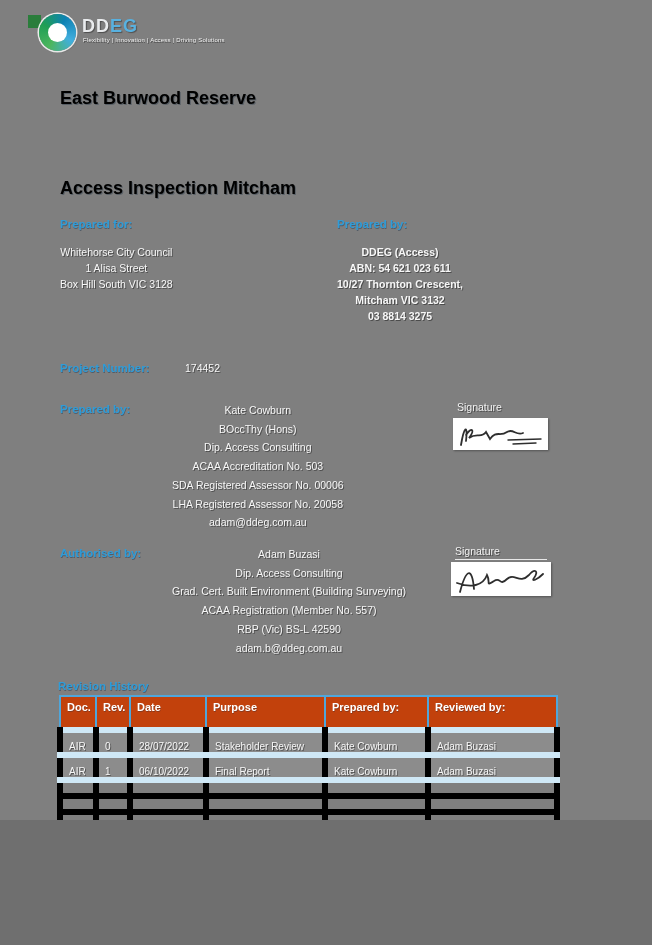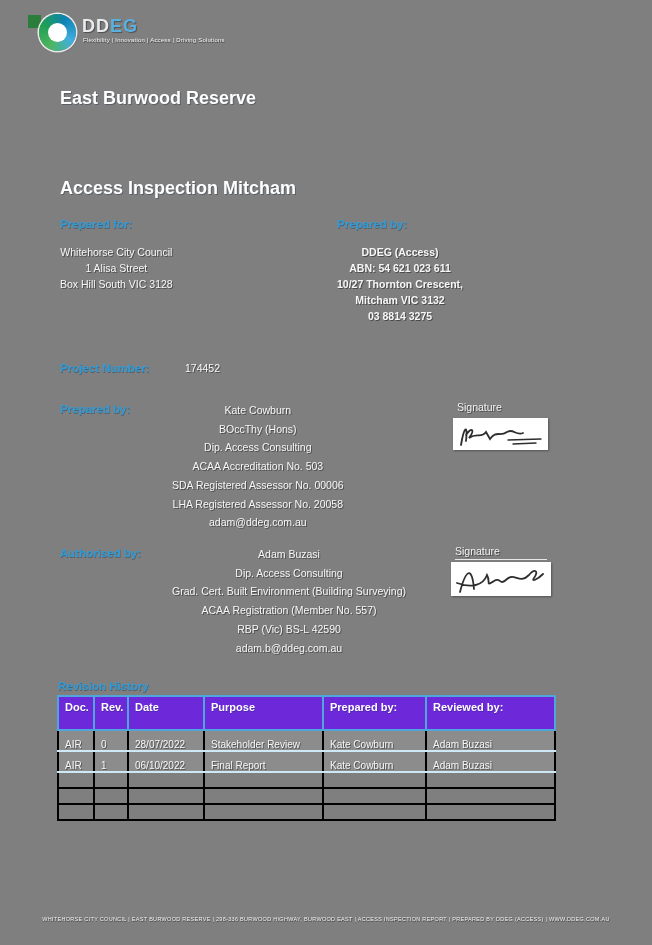--- a/index.html
+++ b/index.html
@@ -1,18 +1,18 @@
 <!DOCTYPE html>
 <html><head>
 <meta charset="utf-8">
 <style>
   * { margin:0; padding:0; box-sizing:border-box; }
   html,body { background:#6f6f6f; }
   .page {
-    position:relative; width:652px; height:945px; margin:0 auto;
+    position:relative; width:652px; height:820px; margin:0 auto;
     background:#7f7f7f; overflow:hidden;
     font-family:"Liberation Sans", sans-serif;
   }
   
   .logo-square { position:absolute; left:28px; top:15px; width:13px; height:13px; background:#2a7d3b; }
   .logo-ring {
     position:absolute; left:39px; top:14px; width:37px; height:37px; border-radius:50%;
     background:conic-gradient(from 210deg, #4db65e, #1f9e55, #0d82b4, #41aede, #4db65e);
     box-shadow:0 0 0 1.5px rgba(255,255,255,.85), 1px 1px 2px rgba(0,0,0,.35);
   }
@@ -22,21 +22,21 @@
   }
   .brand { position:absolute; left:82px; top:16px; font-size:18px; font-weight:bold; letter-spacing:1px; }
   .brand .dd { color:#e9ebed; text-shadow:1px 1px 1px rgba(0,0,0,.4); }
   .brand .eg { color:#58b1e0; text-shadow:1px 1px 1px rgba(0,0,0,.35); }
   .tagline {
     position:absolute; left:83px; top:37px; font-size:6px; color:#f4f4f4;
     text-shadow:0.5px 0.5px 0.5px rgba(0,0,0,.5); letter-spacing:.2px;
   }
   
   .title {
-    position:absolute; left:60px; color:#ffffff; font-size:18px; font-weight:bold;
+    position:absolute; left:60px; color:#000000; font-size:18px; font-weight:bold;
     text-shadow:1px 1px 0 rgba(20,40,60,.35);
   }
   .t1 { top:88px; } .t2 { top:133px; } .t3 { top:178px; }
   
   .bluelabel {
     color:#2f9cd8; font-size:11.5px; font-weight:bold;
     text-shadow:0.5px 0.5px 0 rgba(0,30,60,.35);
   }
   .bodytext {
     color:#f7f7f7; font-size:10.5px;
@@ -50,26 +50,26 @@
   .sigbox { position:absolute; background:#ffffff; box-shadow:1px 1px 2px rgba(0,0,0,.35); }
   .siglabel { position:absolute; color:#f2f2f2; font-size:10.5px; text-shadow:1px 1px 0 rgba(35,35,35,.55); }
   .sig-underline { border-bottom:1.5px solid #e8e8e8; padding-bottom:2px; }
   
   .revlabel { position:absolute; left:58px; top:680px; }
   table.rev {
     position:absolute; left:57px; top:695px; width:497px;
     border-collapse:collapse; table-layout:fixed;
   }
   table.rev th {
-    background:#6d28d9; color:#ffffff; font-size:11px; font-weight:bold; text-align:left;
+    background:#c2410c; color:#ffffff; font-size:11px; font-weight:bold; text-align:left;
     vertical-align:top; padding:4px 0 0 6px; height:34px;
     border:2px solid #4fa6db; text-shadow:0.5px 0.5px 0 rgba(0,40,70,.3);
   }
   table.rev td {
-    height:16px; border:2px solid #000000; padding:8px 0 0 6px;
+    height:16px; border:6px solid #000000; padding:8px 0 0 6px;
     color:#f6f6f6; font-size:10px; text-shadow:1px 1px 0 rgba(35,35,35,.55);
     white-space:nowrap; overflow:hidden;
   }
   table.rev tr.filled td { background:rgba(255,255,255,.10); border-top-color:#cfe8f6; border-bottom-color:#cfe8f6; }
   
   .footer {
     position:absolute; left:0; top:916px; width:652px; text-align:center;
     font-size:5.5px; color:#f0f0f0; letter-spacing:.3px;
     text-shadow:0.5px 0.5px 0 rgba(30,30,30,.6);
   }

